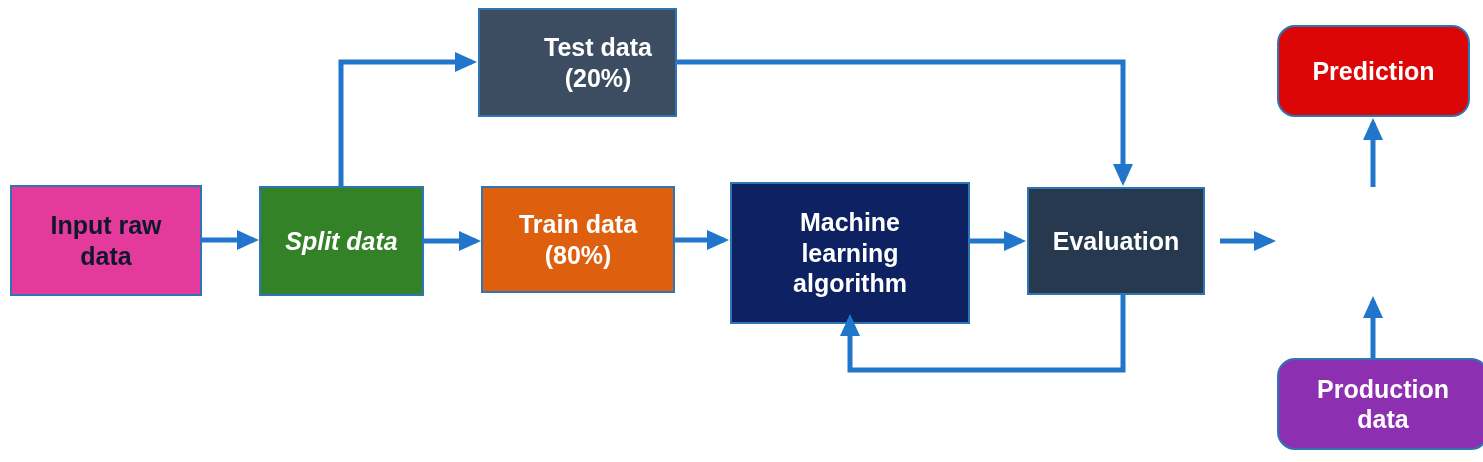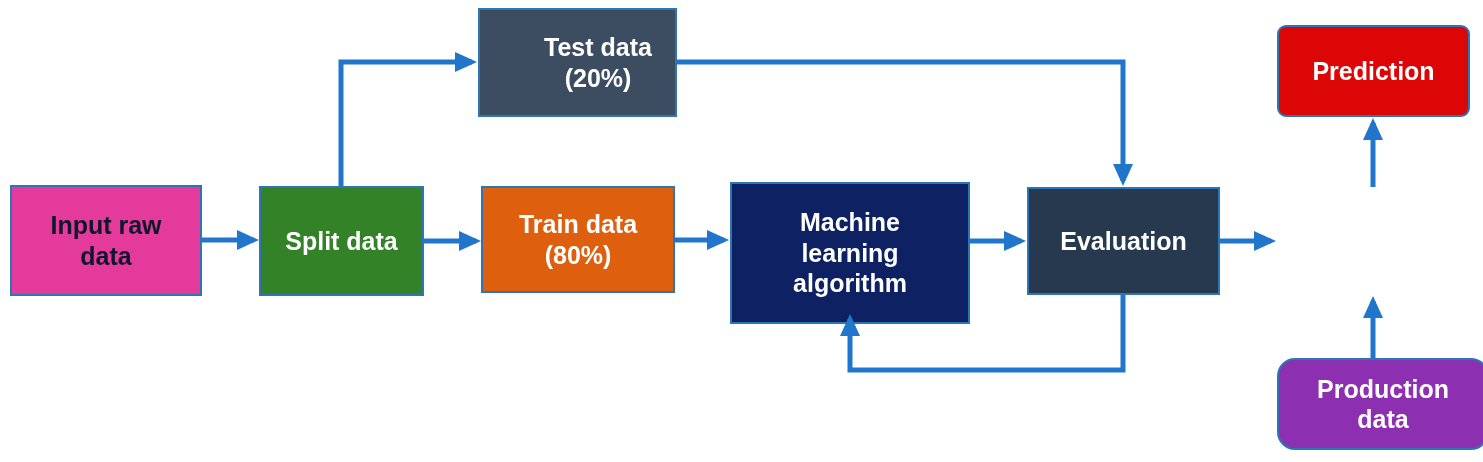--- a/index.html
+++ b/index.html
@@ -32,23 +32,23 @@
   .node-label {
     white-space: pre-line;
   }
   .rounded { border-radius: 18px; }
 
   #n-input      { left: 10px;   top: 185px; width: 192px; height: 111px; }
   #n-split      { left: 259px;  top: 186px; width: 165px; height: 110px; }
   #n-test       { left: 478px;  top: 8px;   width: 199px; height: 109px; }
   #n-train      { left: 481px;  top: 186px; width: 194px; height: 107px; }
   #n-ml         { left: 730px;  top: 182px; width: 240px; height: 142px; }
-  #n-eval       { left: 1027px; top: 187px; width: 193px; height: 108px; }
+  #n-eval       { left: 1027px; top: 187px; width: 178px; height: 108px; }
   #n-model      { left: 1277px; top: 187px; width: 196px; height: 108px; }
-  #n-prediction { left: 1277px; top: 25px;  width: 193px; height: 92px; border-radius: 9px;  }
+  #n-prediction { left: 1277px; top: 25px;  width: 193px; height: 92px;  }
   #n-production { left: 1277px; top: 358px; width: 212px; height: 92px;  }
 
   .edges-layer {
     position: absolute;
     left: 0; top: 0;
     width: 1483px; height: 462px;
     z-index: 2;
     pointer-events: none;
   }
   .edge {
@@ -60,21 +60,21 @@
 </head>
 <body>
 
 <div class="canvas">
 
   <div class="node rect" id="n-input" style="background-color: rgb(228, 58, 156); border-color: rgb(46, 117, 182); color: #0f172a;">
     <span class="node-label">Input raw
 data</span>
   </div>
 
-  <div class="node rect" id="n-split" style="background-color: rgb(51, 130, 39); border-color: rgb(46, 117, 182); color: rgb(255, 255, 255);">
+  <div class="node rect" id="n-split" style="background-color: rgb(51, 130, 39); border-color: rgb(46, 117, 182); color: rgb(255, 255, 255); font-style: italic;">
     <span class="node-label">Split data</span>
   </div>
 
   <div class="node rect" id="n-test" style="background-color: rgb(61, 77, 97); border-color: rgb(46, 117, 182); color: rgb(255, 255, 255); padding-left: 41px;">
     <span class="node-label">Test data
 (20%)</span>
   </div>
 
   <div class="node rect" id="n-train" style="background-color: rgb(222, 96, 14); border-color: rgb(46, 117, 182); color: rgb(255, 255, 255);">
     <span class="node-label">Train data

